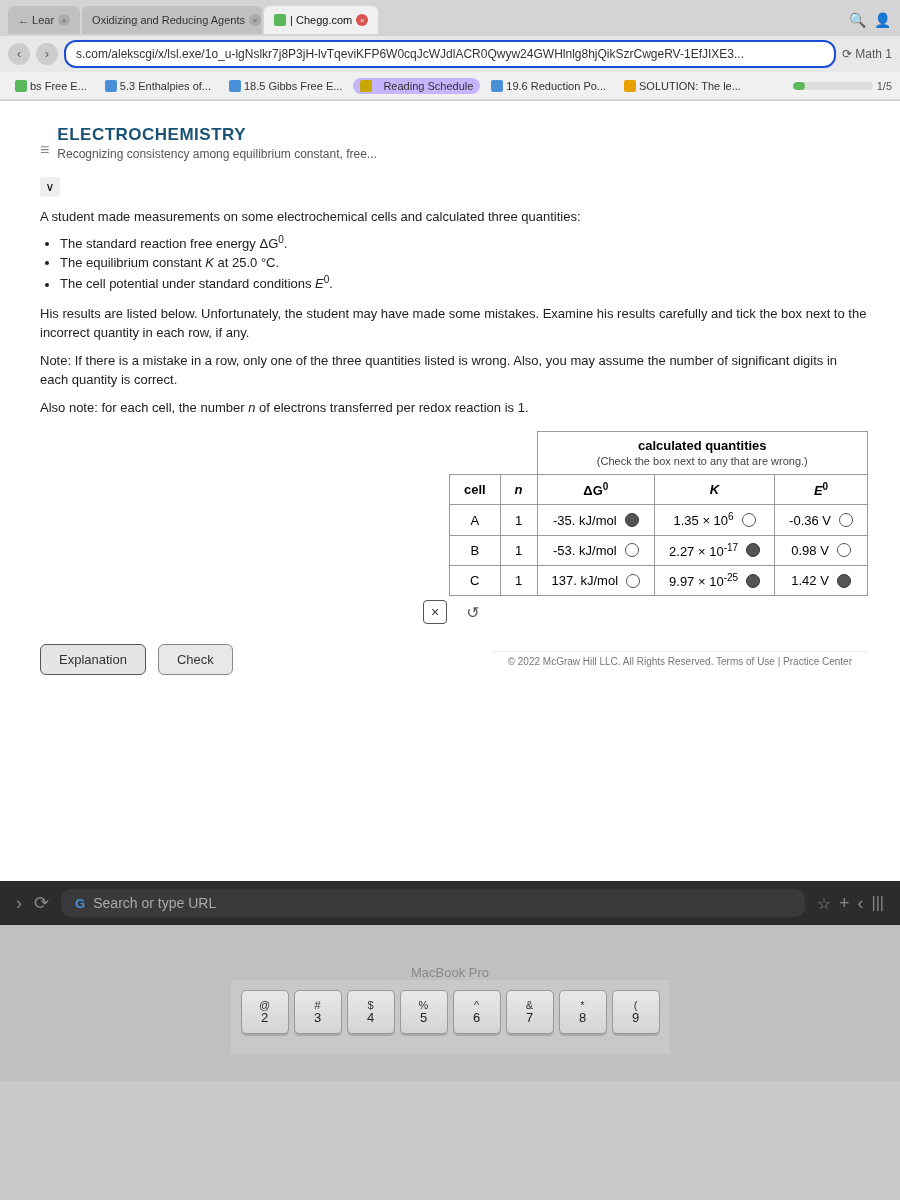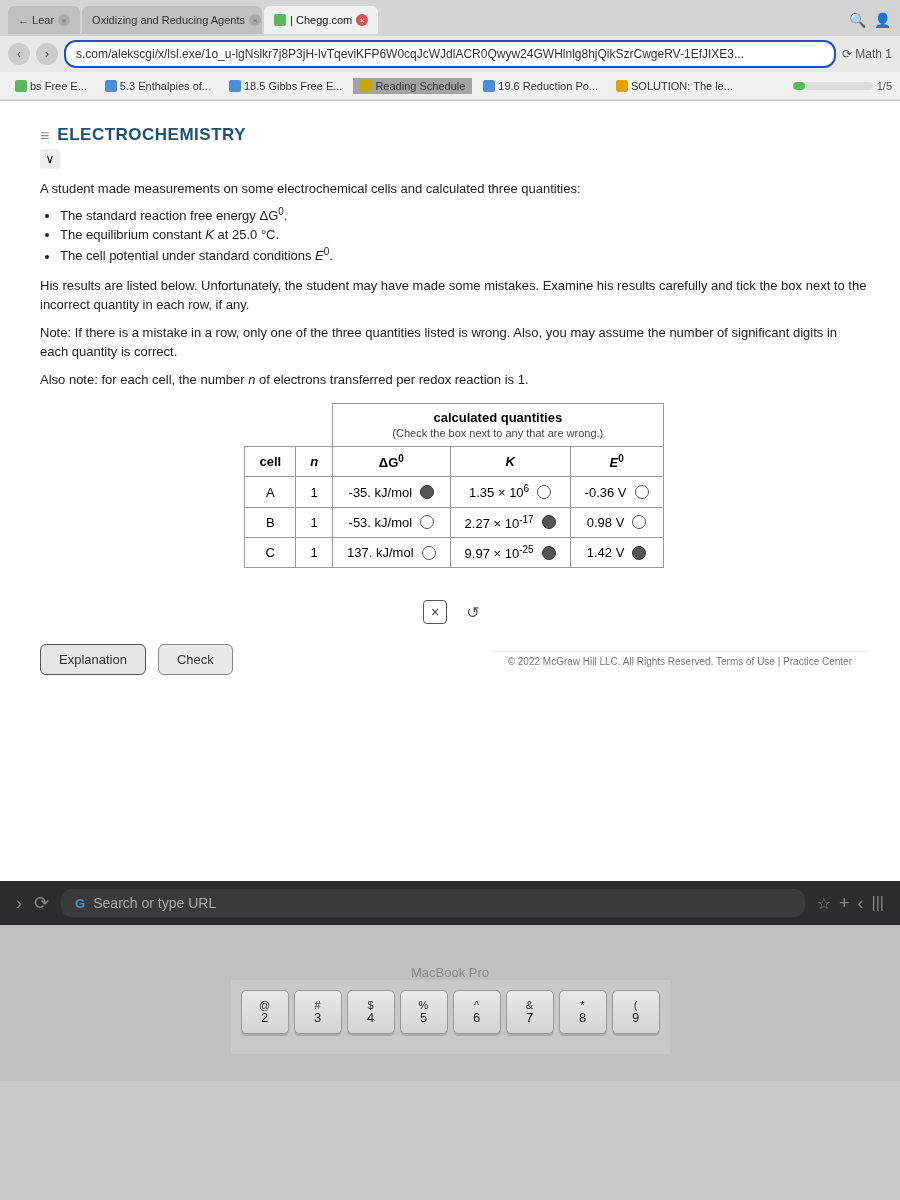--- a/index.html
+++ b/index.html
@@ -128,29 +128,29 @@
       background: #4a90d9;
       border-radius: 2px;
       display: inline-block;
       flex-shrink: 0;
     }
 
     .bookmark-icon.green { background: #5cb85c; }
     .bookmark-icon.orange { background: #e8a000; }
 
     .reading-schedule-btn {
-      background: #a3a3a3;
-      border-radius: 0;
+      background: #c4b5fd;
+      border-radius: 8px;
       padding: 2px 7px;
       font-size: 11px;
       color: #333;
       cursor: pointer;
       display: flex;
       align-items: center;
-      gap: 3px;
+      gap: 11px;
     }
 
     .progress-bar-container {
       margin-left: auto;
       display: flex;
       align-items: center;
       gap: 4px;
     }
 
     .progress-bar {
@@ -246,22 +246,22 @@
     .also-note {
       font-size: 13px;
       color: #222;
       margin-bottom: 14px;
       line-height: 1.5;
     }
 
     
     .table-container {
       display: flex;
-      justify-content: center;
-      margin-bottom: 32px;
+      justify-content: flex-end;
+      margin-bottom: 4px;
     }
 
     .quantities-table {
       border-collapse: collapse;
       font-size: 13px;
     }
 
     .quantities-table th, .quantities-table td {
       border: 1px solid #999;
       padding: 6px 14px;
@@ -578,20 +578,21 @@
 </div>
 
 <div class="main-content">
   <div class="content-wrapper">
     <div class="content-area">
 
       <div style="display:flex; align-items:center; gap:8px; margin-bottom:2px; margin-top:8px;">
         <span style="font-size:16px; color:#888;">≡</span>
         <div>
           <div class="section-label">ELECTROCHEMISTRY</div>
+          <div class="section-subtitle">Recognizing consistency among equilibrium constant, free...</div>
         </div>
       </div>
 
       <div class="expand-btn">
         <span>∨</span>
       </div>
 
       <p class="question-intro">A student made measurements on some electrochemical cells and calculated three quantities:</p>
 
       <ul class="bullet-list">

